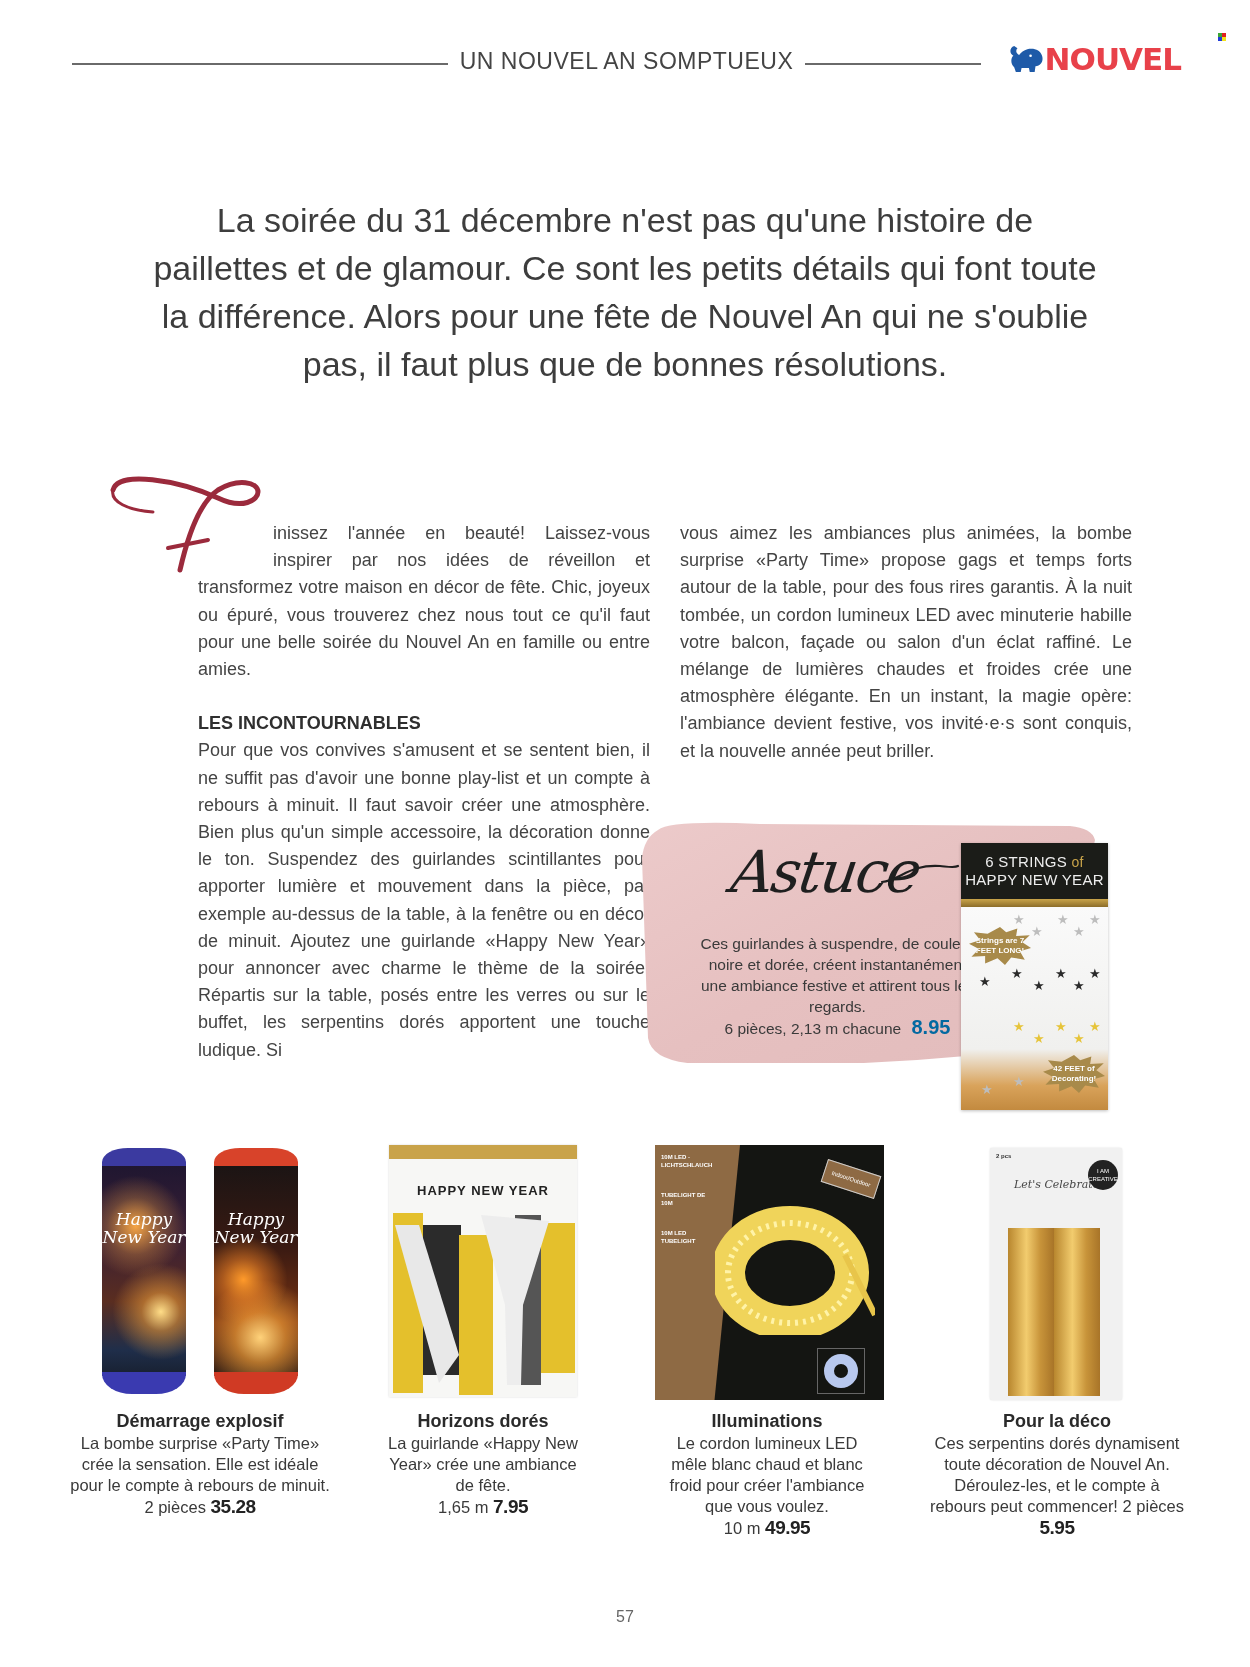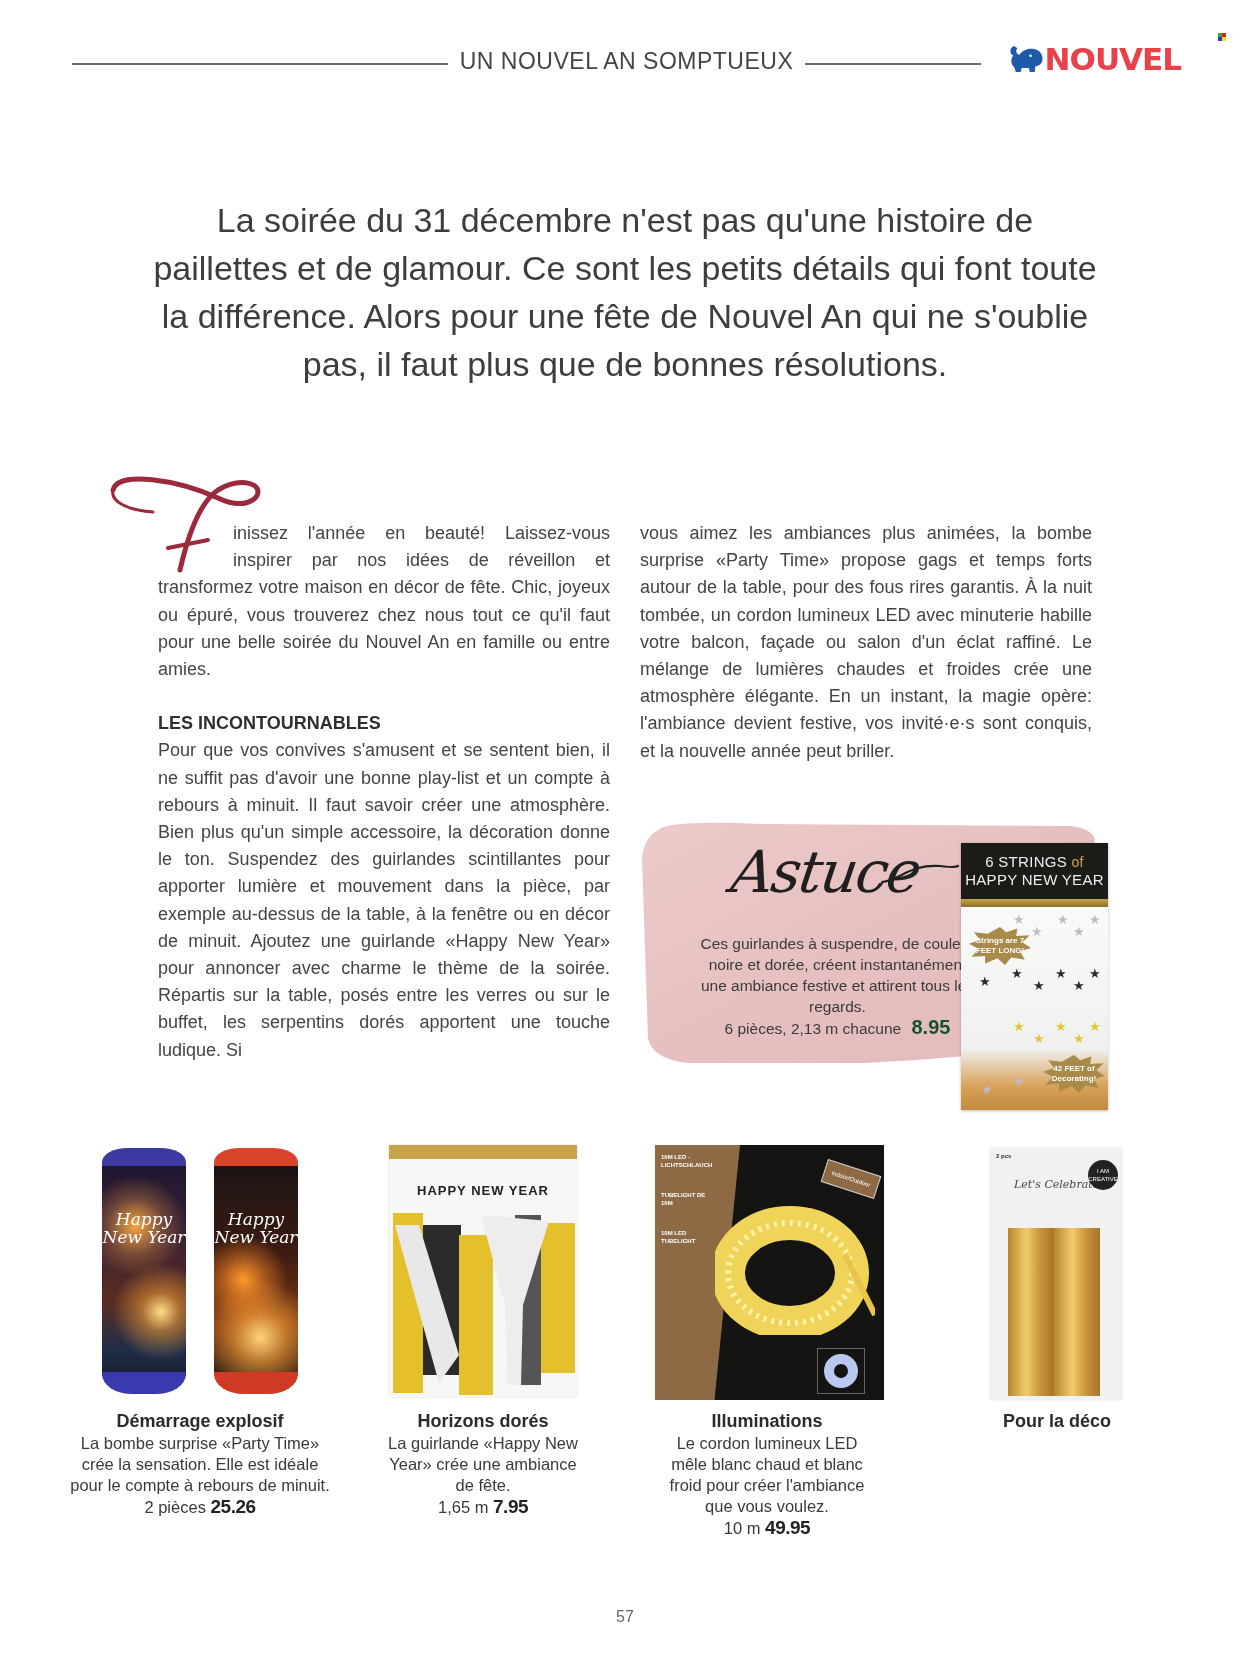--- a/index.html
+++ b/index.html
@@ -14,35 +14,35 @@
   .logo { position: absolute; left: 1006px; top: 38px; width: 175px; height: 42px; display: flex; align-items: center; }
   .logo svg { width: 52px; height: 40px; }
   .logo-text { font-family: "DejaVu Sans", sans-serif; font-weight: bold; font-size: 31px; color: #e8414a; letter-spacing: -1px; margin-left: -4px; }
   .color-marker { position: absolute; left: 1218px; top: 33px; width: 8px; height: 8px; }
   .color-marker span { position: absolute; width: 4px; height: 4px; }
 
   
   .intro { position: absolute; left: 150px; top: 196px; width: 950px; text-align: center; font-size: 34px; line-height: 48px; color: #3d3d3d; font-weight: 300; }
 
   
-  .col { position: absolute; font-size: 18px; line-height: 27.2px; color: #444; text-align: justify; }
+  .col { position: absolute; font-size: 18px; line-height: 27.2px; color: #444; text-align: justify; margin-left: 40px; }
   .col-left { left: 158px; top: 520px; width: 452px; }
   .col-right { left: 640px; top: 520px; width: 452px; }
   .dropcap-space { float: left; width: 75px; height: 54px; }
   .dropcap { position: absolute; left: 108px; top: 470px; width: 170px; height: 110px; }
   .para-gap { height: 27px; }
   .subhead { font-weight: bold; color: #2f2f2f; text-align: left; }
 
   
   .astuce { position: absolute; left: 640px; top: 818px; width: 458px; height: 245px; }
   .astuce svg.bg { position: absolute; left: 0; top: 0; }
   .astuce-title { position: absolute; left: 92px; top: 20px; font-family: "DejaVu Serif", serif; font-style: italic; font-size: 58px; color: #1f1f1f; letter-spacing: -2px; transform: skewX(-8deg); }
   .astuce-swash { position: absolute; left: 240px; top: 40px; }
   .astuce-text { position: absolute; left: 60px; top: 115px; width: 275px; text-align: center; font-size: 15.5px; line-height: 21px; color: #3a3a3a; }
-  .astuce-price { font-weight: bold; font-size: 20px; color: #14532d; margin-left: 6px; }
+  .astuce-price { font-weight: bold; font-size: 20px; color: #0369a1; margin-left: 6px; }
 
   
   .strings-pkg { position: absolute; left: 961px; top: 843px; width: 147px; height: 267px; background: #f4f4f2; box-shadow: 0 1px 3px rgba(0,0,0,0.25); overflow: hidden; }
   .strings-top { height: 56px; background: #1b1c18; color: #eee; text-align: center; font-family: "Liberation Sans Narrow", "Liberation Sans", sans-serif; font-size: 15px; line-height: 18px; padding-top: 10px; letter-spacing: 0.3px; }
   .strings-top .of { color: #c9a44a; font-size: 14px; }
   .strings-gold { height: 8px; background: linear-gradient(#c9a44a, #8c6d2a); }
   .strings-body { position: relative; height: 203px; background: linear-gradient(180deg, #fafafa 0%, #f0f0ee 70%, #d9a35b 88%, #c38a3f 100%); }
   .star { position: absolute; font-size: 13px; line-height: 13px; }
   .badge { position: absolute; width: 62px; height: 38px; background: #a88a4a; color: #fff; font-weight: bold; font-size: 8px; text-align: center; line-height: 10px; padding-top: 9px; clip-path: polygon(50% 0,60% 14%,78% 4%,76% 24%,98% 22%,86% 40%,100% 55%,82% 64%,90% 86%,68% 80%,58% 100%,46% 82%,26% 96%,26% 76%,4% 78%,16% 58%,0 44%,18% 34%,8% 14%,30% 18%); }
 
@@ -231,29 +231,30 @@
   <div style="position:absolute;left:6px;top:5px;font-size:6px;font-weight:bold;color:#333;">2 pcs</div>
   <div style="position:absolute;left:24px;top:30px;font-family:'DejaVu Serif',serif;font-style:italic;font-size:11px;color:#444;">Let's Celebrate</div>
   <div style="position:absolute;left:98px;top:12px;width:30px;height:30px;border-radius:50%;background:#222;color:#fff;font-size:6px;text-align:center;line-height:8px;padding-top:7px;">I AM CREATIVE</div>
   <div style="position:absolute;left:18px;top:80px;width:46px;height:168px;background:linear-gradient(90deg,#b8862e,#f2cc6e 40%,#c8943a 70%,#a87428);"></div>
   <div style="position:absolute;left:64px;top:80px;width:46px;height:168px;background:linear-gradient(90deg,#b8862e,#f2cc6e 40%,#c8943a 70%,#a87428);"></div>
 </div>
 
 <div class="cap cap-1">
   <div class="cap-title">Démarrage explosif</div>
   <div>La bombe surprise «Party Time» crée la sensation. Elle est idéale pour le compte à rebours de minuit.</div>
-  <div><span>2 pièces</span> <span class="price">25.26</span></div>
+  <div><span>2 pièces</span> <span class="price">35.28</span></div>
 </div>
 <div class="cap cap-2">
   <div class="cap-title">Horizons dorés</div>
   <div style="padding:0 40px">La guirlande «Happy New Year» crée une ambiance de fête.</div>
   <div><span>1,65 m</span> <span class="price">7.95</span></div>
 </div>
 <div class="cap cap-3">
   <div class="cap-title">Illuminations</div>
   <div style="padding:0 25px">Le cordon lumineux LED mêle blanc chaud et blanc froid pour créer l'ambiance que vous voulez.</div>
   <div><span>10 m</span> <span class="price">49.95</span></div>
 </div>
 <div class="cap cap-4">
   <div class="cap-title">Pour la déco</div>
+  <div style="padding:0 12px"><span>Ces serpentins dorés dynamisent toute décoration de Nouvel An. Déroulez-les, et le compte à rebours peut commencer!</span> <span>2 pièces</span> <span class="price">5.95</span></div>
 </div>
 
 <div class="pagenum">57</div>
 
 </body></html>

